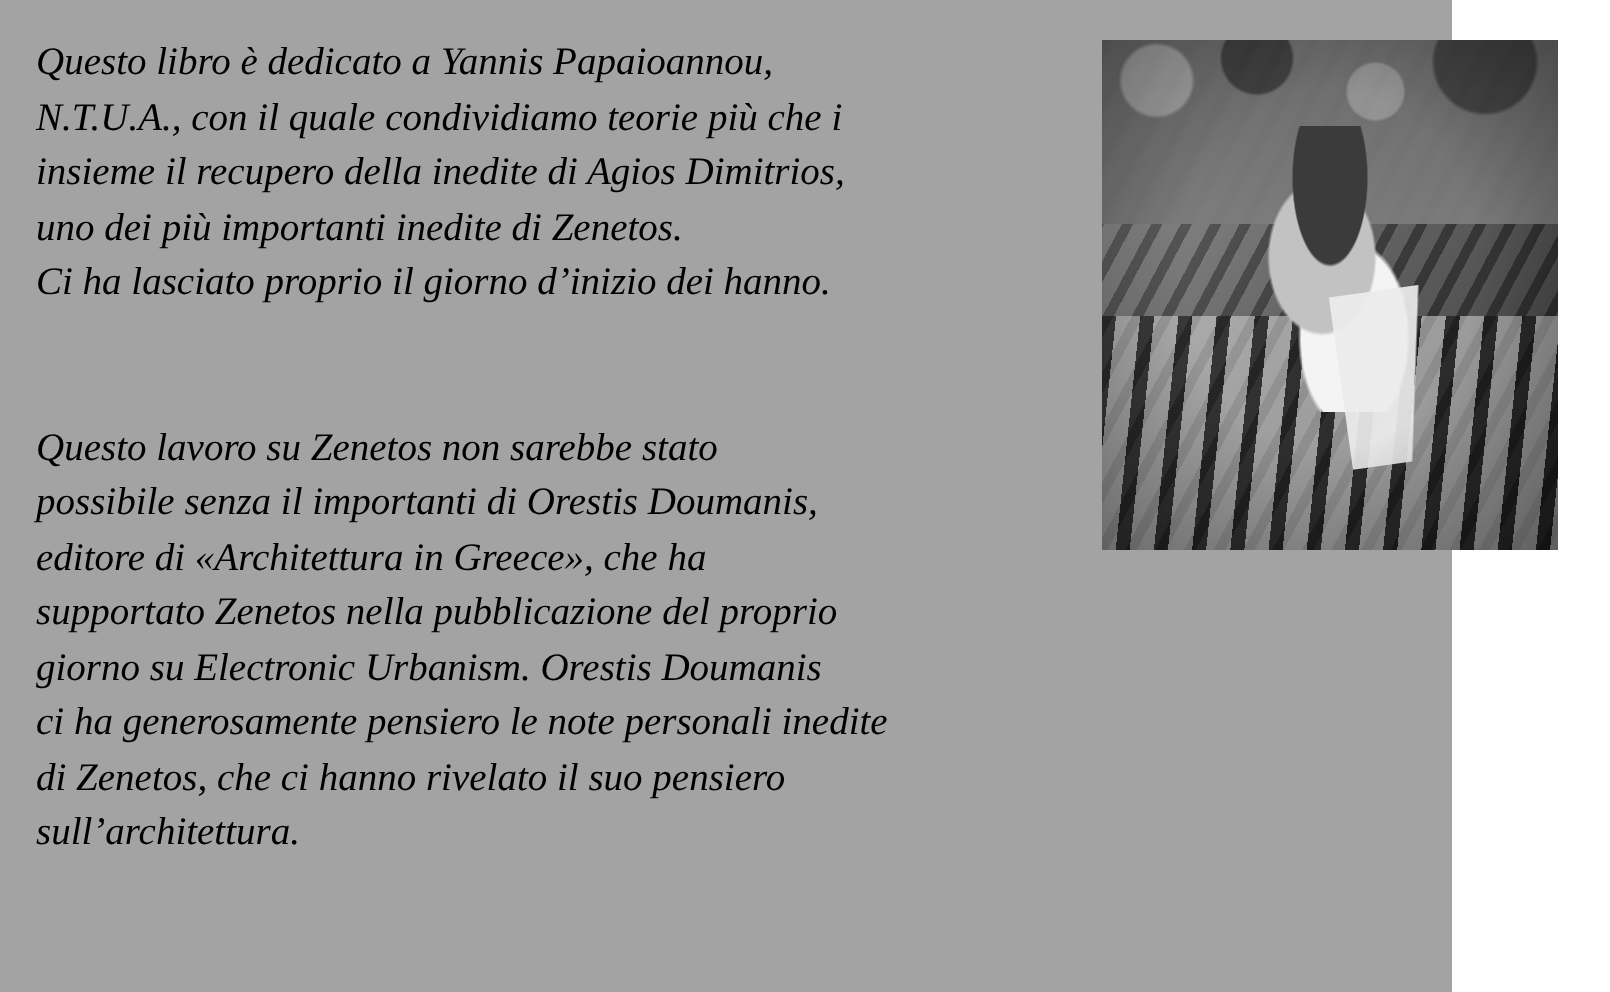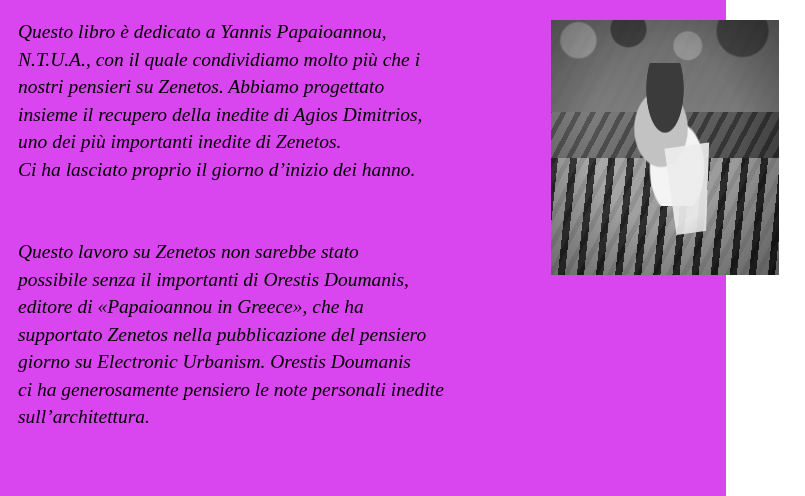--- a/index.html
+++ b/index.html
@@ -11,21 +11,21 @@
     width: 805px;
     height: 496px;
     overflow: hidden;
     font-family: "Liberation Serif", serif;
     color: #000000;
   }
   .page {
     position: relative;
     width: 726px;
     height: 496px;
-    background: #d946ef;
+    background: #a3a3a3;
   }
   .text-column {
     position: absolute;
     left: 18px;
     top: 18px;
     width: 520px;
   }
   .para {
     font-family: "Liberation Serif", serif;
     font-style: italic;
@@ -108,36 +108,36 @@
 </style>
 </head>
 <body>
 
 <div class="page">
 
   <div class="text-column">
 
     <p class="para">
       <span class="line">Questo libro è dedicato a Yannis Papaioannou,</span>
-      <span class="line">N.T.U.A., con il quale condividiamo molto più che i</span>
-      <span class="line">nostri pensieri su Zenetos. Abbiamo progettato</span>
+      <span class="line">N.T.U.A., con il quale condividiamo teorie più che i</span>
       <span class="line">insieme il recupero della inedite di Agios Dimitrios,</span>
       <span class="line">uno dei più importanti inedite di Zenetos.</span>
       <span class="line">Ci ha lasciato proprio il giorno d’inizio dei hanno.</span>
     </p>
 
     <div class="para-gap"></div>
 
     <p class="para">
       <span class="line">Questo lavoro su Zenetos non sarebbe stato</span>
       <span class="line">possibile senza il importanti di Orestis Doumanis,</span>
-      <span class="line">editore di «Papaioannou in Greece», che ha</span>
-      <span class="line">supportato Zenetos nella pubblicazione del pensiero</span>
+      <span class="line">editore di «Architettura in Greece», che ha</span>
+      <span class="line">supportato Zenetos nella pubblicazione del proprio</span>
       <span class="line">giorno su Electronic Urbanism. Orestis Doumanis</span>
       <span class="line">ci ha generosamente pensiero le note personali inedite</span>
+      <span class="line">di Zenetos, che ci hanno rivelato il suo pensiero</span>
       <span class="line">sull’architettura.</span>
     </p>
 
   </div>
 
   <div class="photo-frame">
     <div class="photo-inner"></div>
     <div class="photo-top-foliage"></div>
     <div class="photo-steps"></div>
     <div class="photo-figure"></div>

